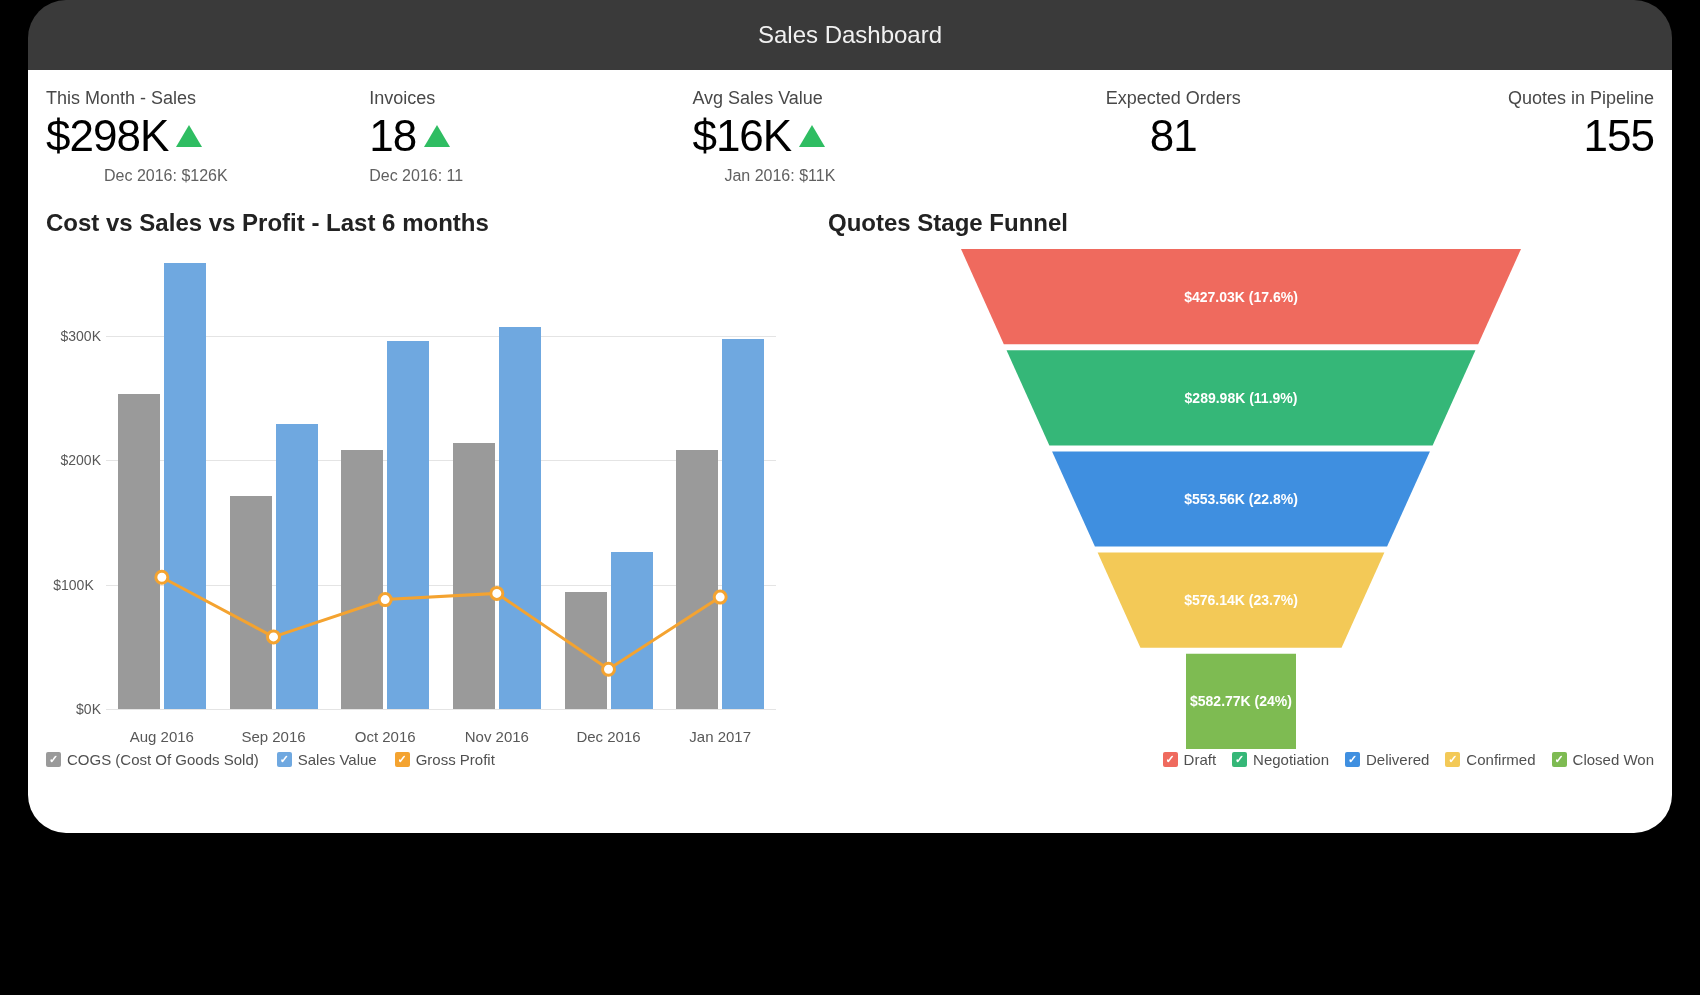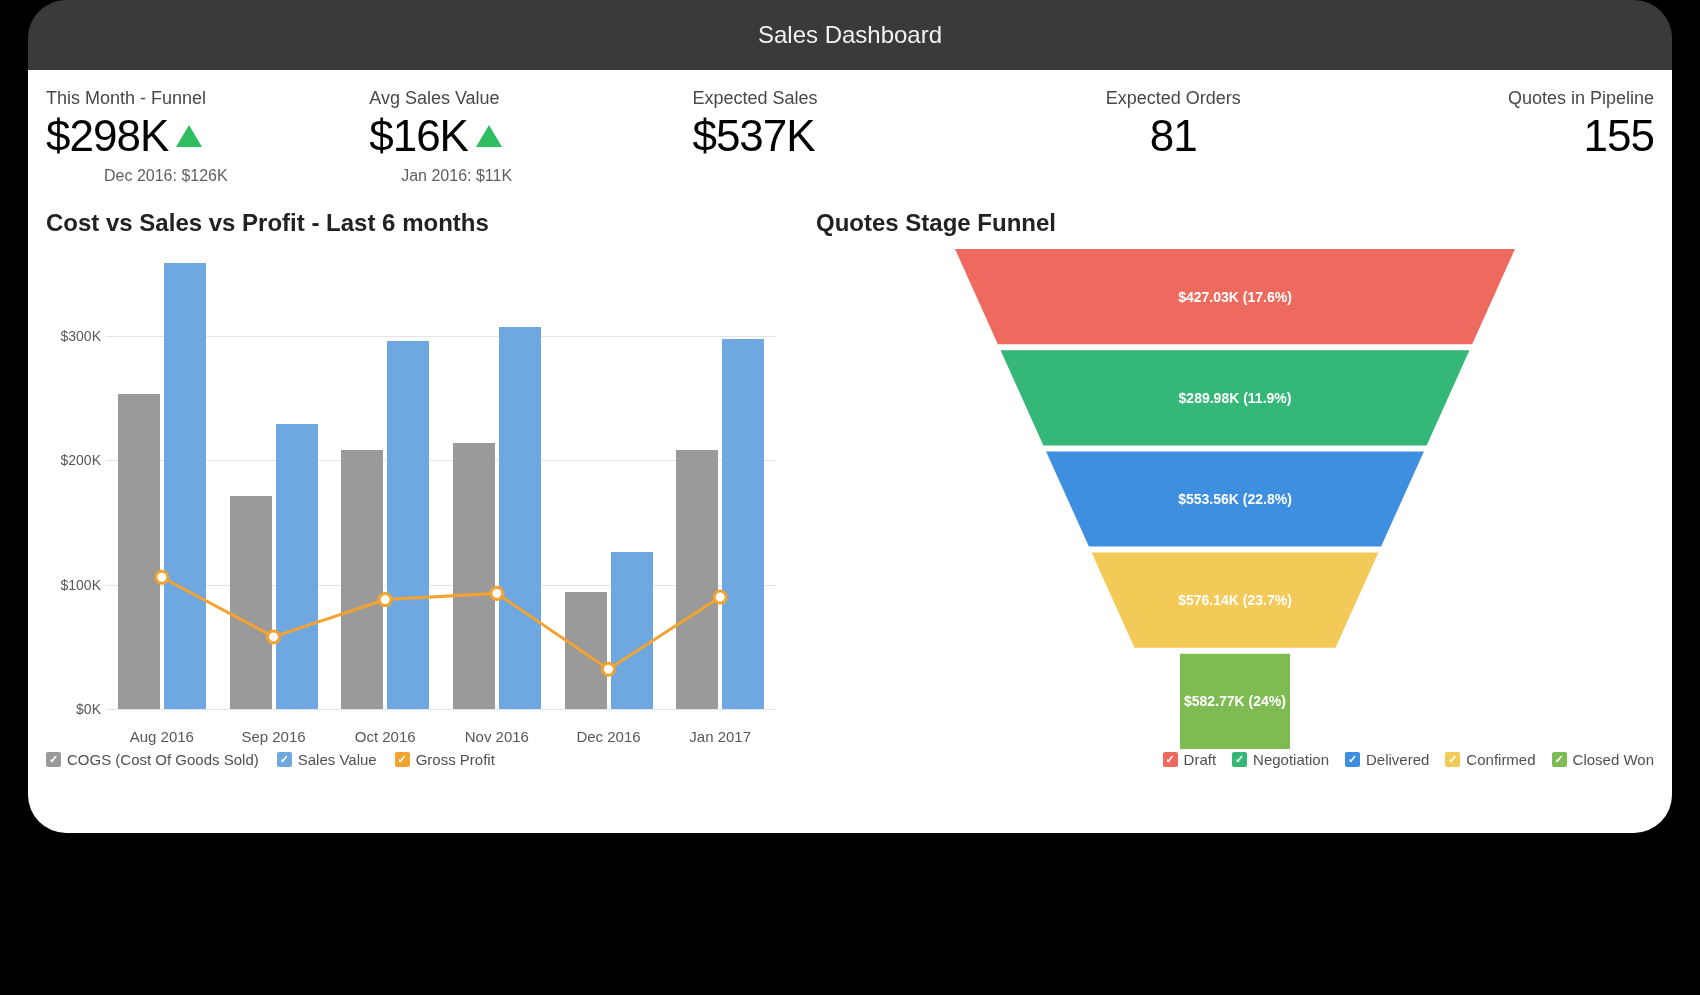--- a/index.html
+++ b/index.html
@@ -12,21 +12,21 @@
   .kpi .label{font-size:18px;color:#484848;font-weight:400;margin-bottom:2px;}
   .kpi .value-row{display:flex;align-items:center;gap:6px;}
   .kpi .value{font-size:44px;font-weight:400;letter-spacing:-1px;color:#000;}
   .triangle{width:0;height:0;border-left:13px solid transparent;border-right:13px solid transparent;border-bottom:22px solid #2fbd62;margin-left:2px;}
   .kpi .sub{margin-top:6px;margin-left:58px;font-size:16px;color:#606060;font-weight:400;}
   .kpi.right-align .label{text-align:right;}
   .kpi.right-align .value-row{justify-content:flex-end;}
   .kpi.center-align .label,.kpi.center-align .sub{text-align:center;}
   .kpi.center-align .value-row{justify-content:center;}
   
-  .chart-row{display:flex;gap:30px;margin-top:24px;}
+  .chart-row{display:flex;gap:42px;margin-top:24px;}
   .chart-title{font-size:24px;font-weight:700;color:#222;margin-bottom:12px;}
   .bar-panel{flex:0 0 740px;}
   .funnel-panel{flex:1;}
   
   .bar-chart{position:relative;height:460px;margin-left:60px;margin-right:10px;}
   .grid-line{position:absolute;left:0;right:0;height:1px;background:#e4e4e4;}
   .y-tick{position:absolute;left:-60px;width:55px;text-align:right;font-size:14px;color:#585858;transform:translateY(-50%);}
   .categories{position:absolute;left:0;right:0;bottom:-36px;display:flex;}
   .cat{flex:1;text-align:center;font-size:15px;color:#585858;}
   .bars-layer{position:absolute;left:0;right:0;bottom:0;top:0;display:flex;}
@@ -49,40 +49,42 @@
 <body>
 
 <div class="device">
   <div class="topbar">
     <span>Sales Dashboard</span>
   </div>
   <div class="content">
 
     <div class="kpi-row">
       <div class="kpi">
-        <div class="label">This Month - Funnel</div>
+        <div class="label">This Month - Sales</div>
         <div class="value-row">
           <span class="value">$298K</span>
           <span class="triangle"></span>
         </div>
         <div class="sub">Dec 2016: $126K</div>
       </div>
       <div class="kpi">
+        <div class="label">Invoices</div>
+        <div class="value-row">
+          <span class="value">18</span>
+          <span class="triangle"></span>
+        </div>
+        <div class="sub" style="margin-left:0">Dec 2016: 11</div>
+      </div>
+      <div class="kpi">
         <div class="label">Avg Sales Value</div>
         <div class="value-row">
           <span class="value">$16K</span>
           <span class="triangle"></span>
         </div>
         <div class="sub" style="margin-left:32px">Jan 2016: $11K</div>
-      </div>
-      <div class="kpi">
-        <div class="label">Expected Sales</div>
-        <div class="value-row">
-            <span class="value">$537K</span>
-          </div>
       </div>
       <div class="kpi center-align">
         <div class="label">Expected Orders</div>
         <div class="value-row">
             <span class="value">81</span>
           </div>
       </div>
       <div class="kpi right-align">
         <div class="label">Quotes in Pipeline</div>
         <div class="value-row">
@@ -92,21 +94,21 @@
     </div>
 
     <div class="chart-row">
 
       <div class="bar-panel">
         <div class="chart-title">Cost vs Sales vs Profit - Last 6 months</div>
         <div class="bar-chart" id="bar-chart">
             <div class="grid-line" style="top: 460px;"></div>
             <div class="y-tick" style="top: 460px; text-align: right;">$0K</div>
             <div class="grid-line" style="top: 335.676px;"></div>
-            <div class="y-tick" style="top: 335.676px;">$100K</div>
+            <div class="y-tick" style="top: 335.676px; text-align: center;">$100K</div>
             <div class="grid-line" style="top: 211.351px;"></div>
             <div class="y-tick" style="top: 211.351px;">$200K</div>
             <div class="grid-line" style="top: 87.027px;"></div>
             <div class="y-tick" style="top: 87.027px;">$300K</div>
             <div class="bars-layer">
               <div class="cat-group">
                 <div class="bar cogs" style="height: 314.541px;"></div>
                 <div class="bar sales" style="height: 446.324px;"></div>
               </div>
               <div class="cat-group">

